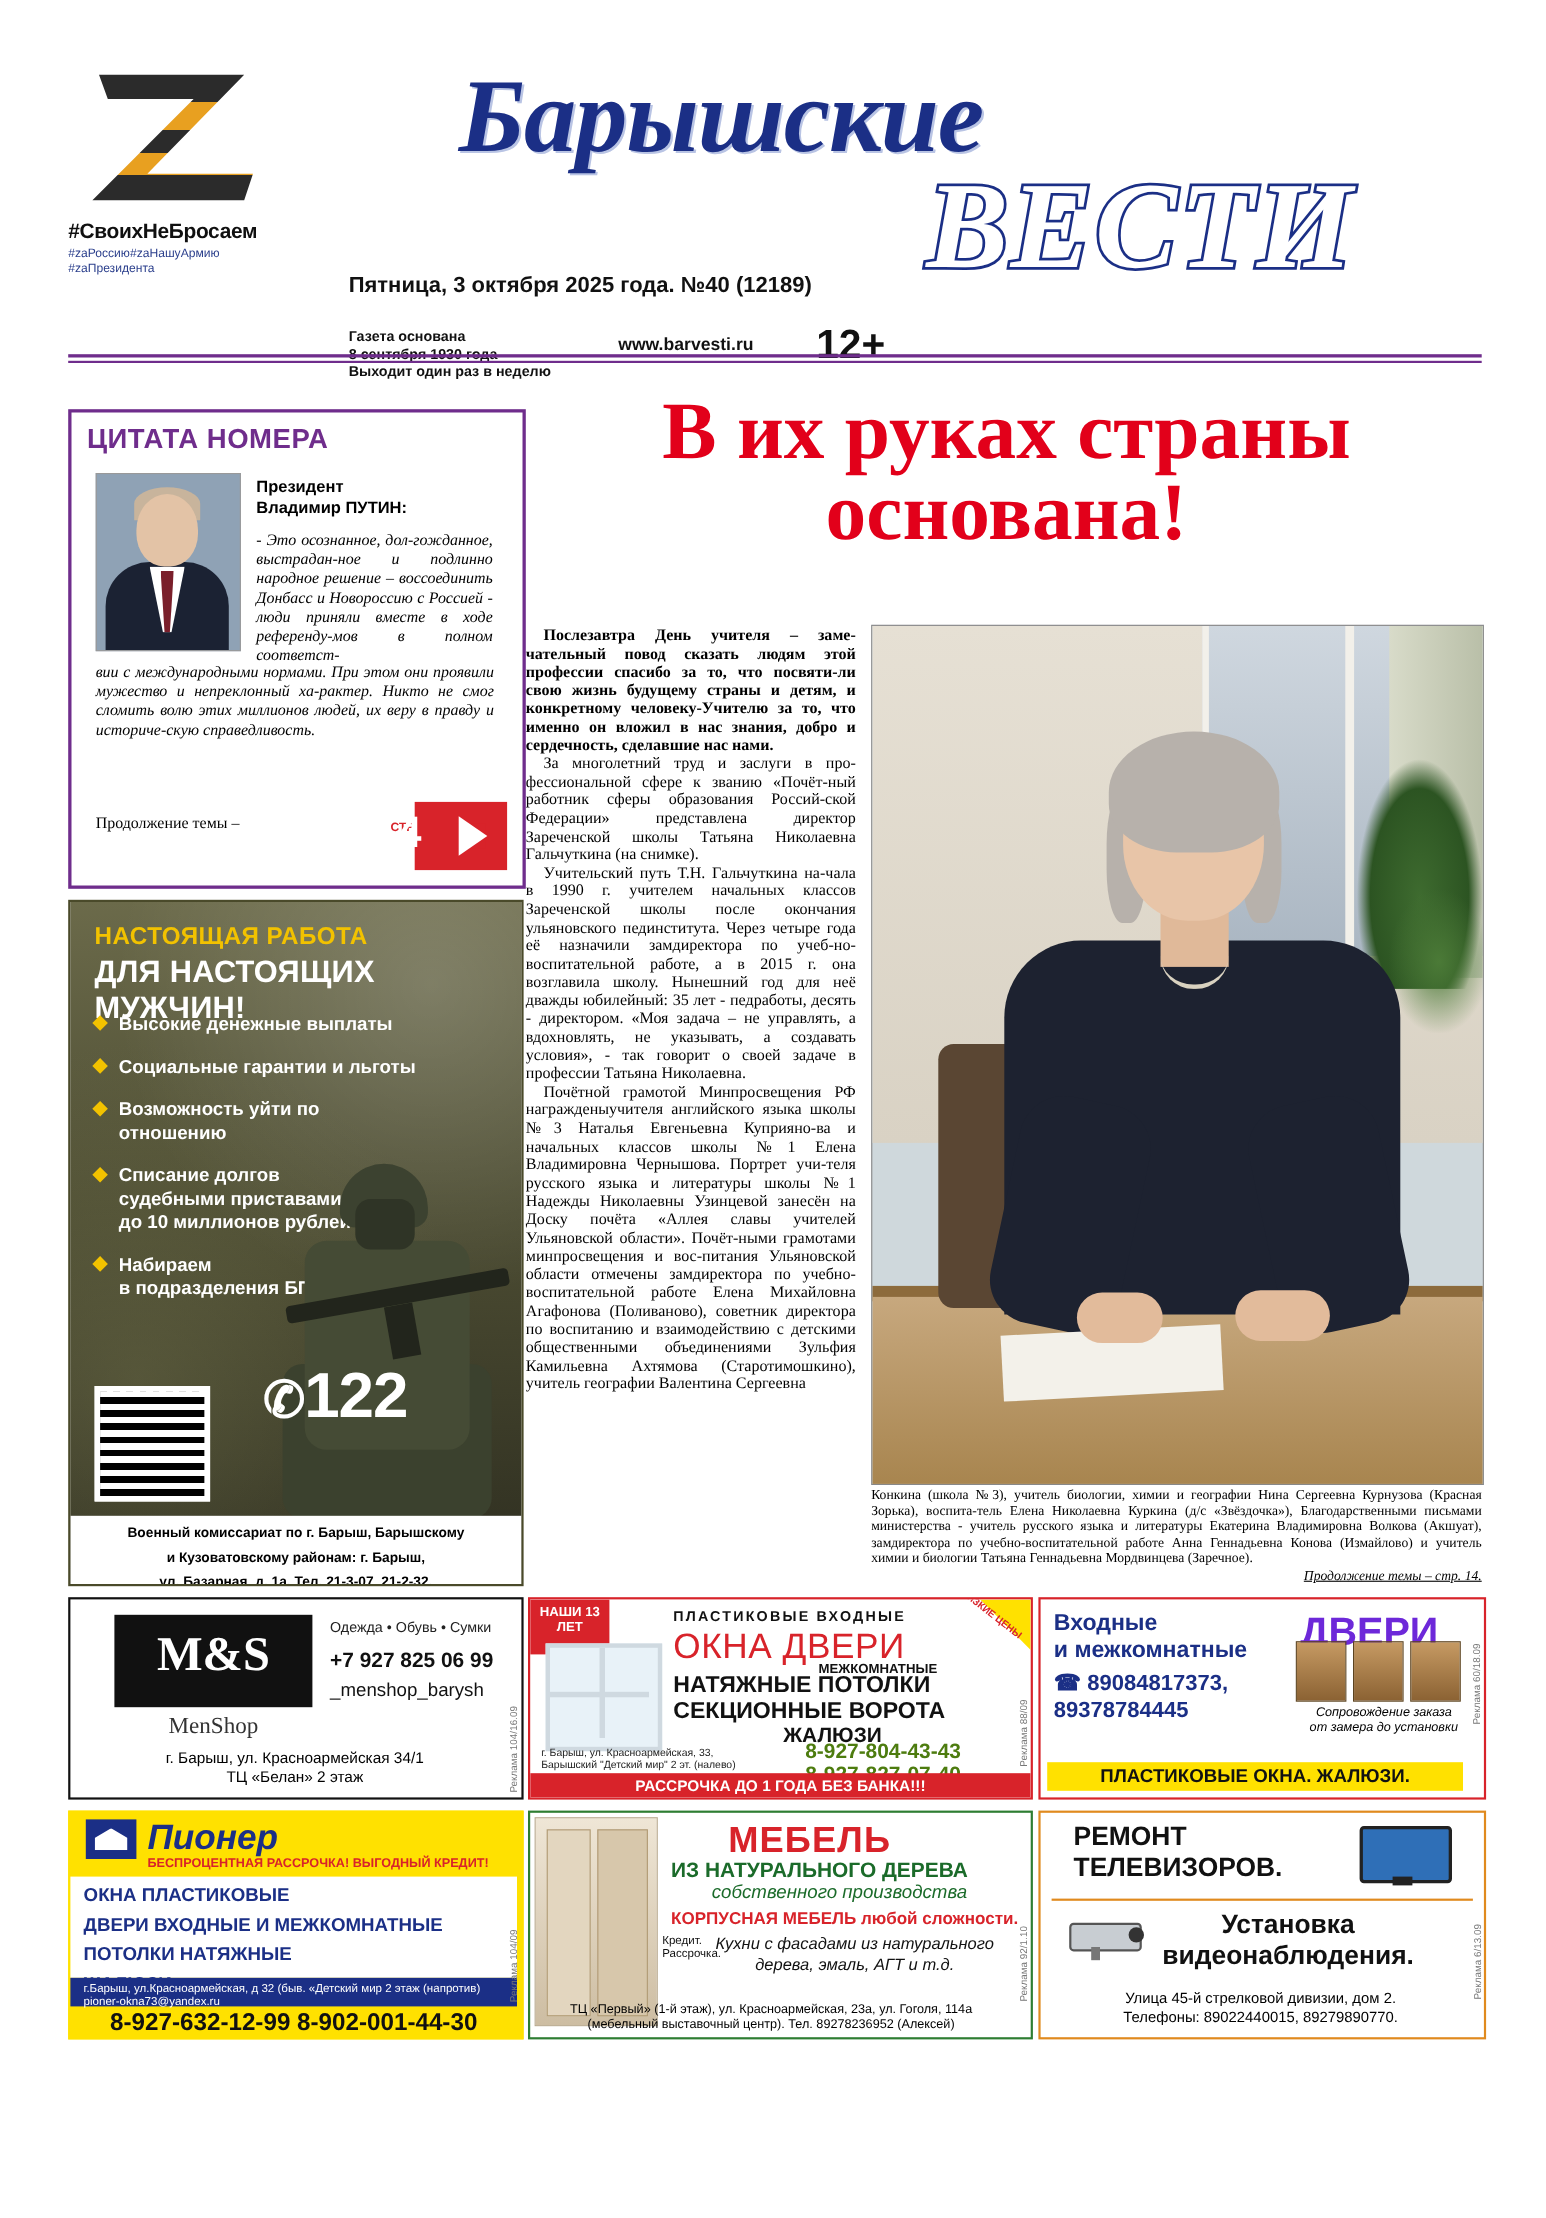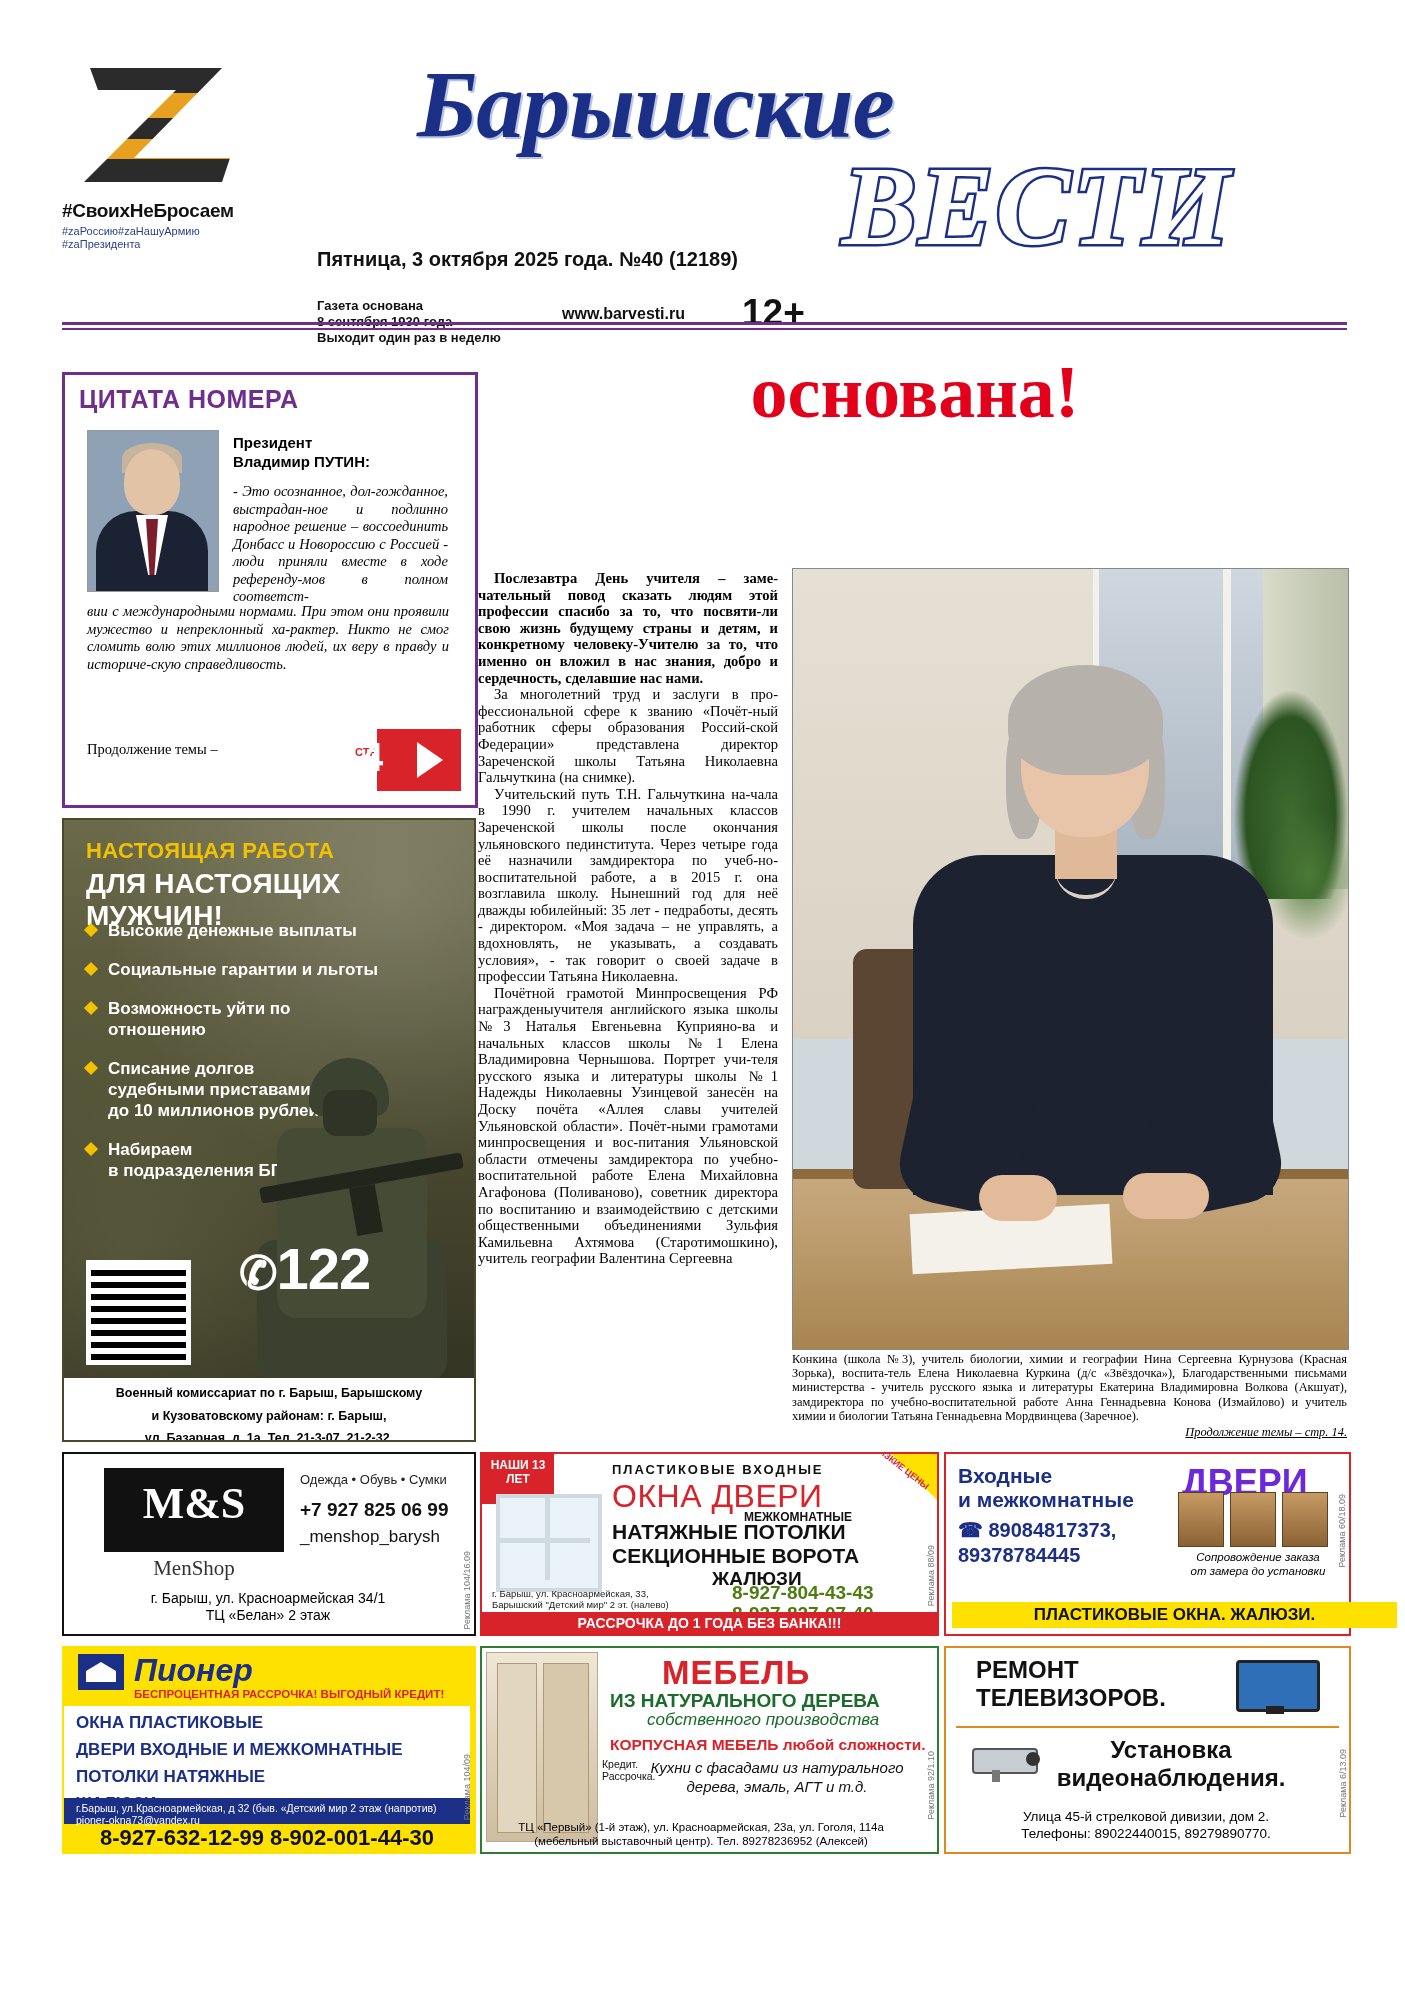--- a/index.html
+++ b/index.html
@@ -144,21 +144,21 @@
   .okna-bottom{position:absolute;left:0;bottom:0;width:455px;height:22px;background:#d8232a;color:#fff;text-align:center;font-size:14px;font-weight:bold;line-height:22px;}
 
   .ad-dveri{position:absolute;left:944px;top:1452px;width:403px;height:180px;border:2px solid #d8232a;background:#fff;}
   .dv-t1{position:absolute;left:12px;top:10px;font-size:21px;font-weight:bold;color:#1b2f86;}
   .dv-t2{position:absolute;left:12px;top:34px;font-size:21px;font-weight:bold;color:#1b2f86;}
   .dv-big{position:absolute;left:236px;top:8px;font-size:36px;font-weight:bold;color:#6d28d9;}
   .dv-ph{position:absolute;left:12px;top:64px;font-size:20px;font-weight:bold;color:#1b2f86;line-height:25px;}
   .dv-note{position:absolute;left:232px;top:96px;width:160px;font-size:11.5px;font-style:italic;text-align:center;line-height:14px;}
   .dv-imgs{position:absolute;left:232px;top:38px;width:150px;height:55px;display:flex;gap:6px;}
   .dv-imgs div{flex:1;background:linear-gradient(180deg,#c69a63,#8b6233);border:1px solid #5c431f;}
-  .dv-bottom{position:absolute;left:6px;bottom:6px;width:445px;height:26px;background:#ffe100;color:#111;text-align:center;font-size:17px;font-weight:bold;line-height:26px;}
+  .dv-bottom{position:absolute;left:6px;bottom:6px;width:378px;height:26px;background:#ffe100;color:#111;text-align:center;font-size:17px;font-weight:bold;line-height:26px;}
 
   
   .ad-pioner{position:absolute;left:62px;top:1646px;width:410px;height:204px;border:2px solid #ffe100;background:#ffe100;}
   .pn-top{position:absolute;left:0;top:0;width:406px;height:48px;background:#ffe100;}
   .pn-logo{position:absolute;left:14px;top:6px;width:46px;height:36px;background:#1b2f86;}
   .pn-logo .h{position:absolute;left:8px;top:8px;width:30px;height:20px;background:#fff;clip-path:polygon(50% 0,100% 45%,100% 100%,0 100%,0 45%);}
   .pn-name{position:absolute;left:70px;top:4px;font-size:32px;font-weight:bold;color:#1b2f86;font-style:italic;}
   .pn-sub{position:absolute;left:70px;top:40px;font-size:11.5px;font-weight:bold;color:#d8232a;}
   .pn-body{position:absolute;left:0;top:58px;width:406px;height:92px;background:#ffffff;}
   .pn-body p{margin:0;padding:6px 0 0 12px;font-size:17px;font-weight:bold;color:#1b2f86;line-height:21px;}
@@ -257,20 +257,21 @@
     <div class="page-arrow">
       <div class="numbox"></div>
       <div class="tri2"></div>
       <div class="tri"></div>
       <div class="lbl">СТР.</div>
       <div class="num">4</div>
     </div>
   </div>
 
   <div class="headline">
+    <div>В их руках страны</div>
     <div>основана!</div>
   </div>
 
   <div class="article">
     <p class="lead">Послезавтра День учителя – заме-чательный повод сказать людям этой профессии спасибо за то, что посвяти-ли свою жизнь будущему страны и детям, и конкретному человеку-Учителю за то, что именно он вложил в нас знания, добро и сердечность, сделавшие нас нами.</p>
     <p>За многолетний труд и заслуги в про-фессиональной сфере к званию «Почёт-ный работник сферы образования Россий-ской Федерации» представлена директор Зареченской школы Татьяна Николаевна Гальчуткина (на снимке).</p>
     <p>Учительский путь Т.Н. Гальчуткина на-чала в 1990 г. учителем начальных классов Зареченской школы после окончания ульяновского пединститута. Через четыре года её назначили замдиректора по учеб-но-воспитательной работе, а в 2015 г. она возглавила школу. Нынешний год для неё дважды юбилейный: 35 лет - педработы, десять - директором. «Моя задача – не управлять, а вдохновлять, не указывать, а создавать условия», - так говорит о своей задаче в профессии Татьяна Николаевна.</p>
     <p>Почётной грамотой Минпросвещения РФ награжденыучителя английского языка школы №3 Наталья Евгеньевна Куприяно-ва и начальных классов школы №1 Елена Владимировна Чернышова. Портрет учи-теля русского языка и литературы школы №1 Надежды Николаевны Узинцевой занесён на Доску почёта «Аллея славы учителей Ульяновской области». Почёт-ными грамотами минпросвещения и вос-питания Ульяновской области отмечены замдиректора по учебно-воспитательной работе Елена Михайловна Агафонова (Поливаново), советник директора по воспитанию и взаимодействию с детскими общественными объединениями Зульфия Камильевна Ахтямова (Старотимошкино), учитель географии Валентина Сергеевна</p>
   </div>
 

